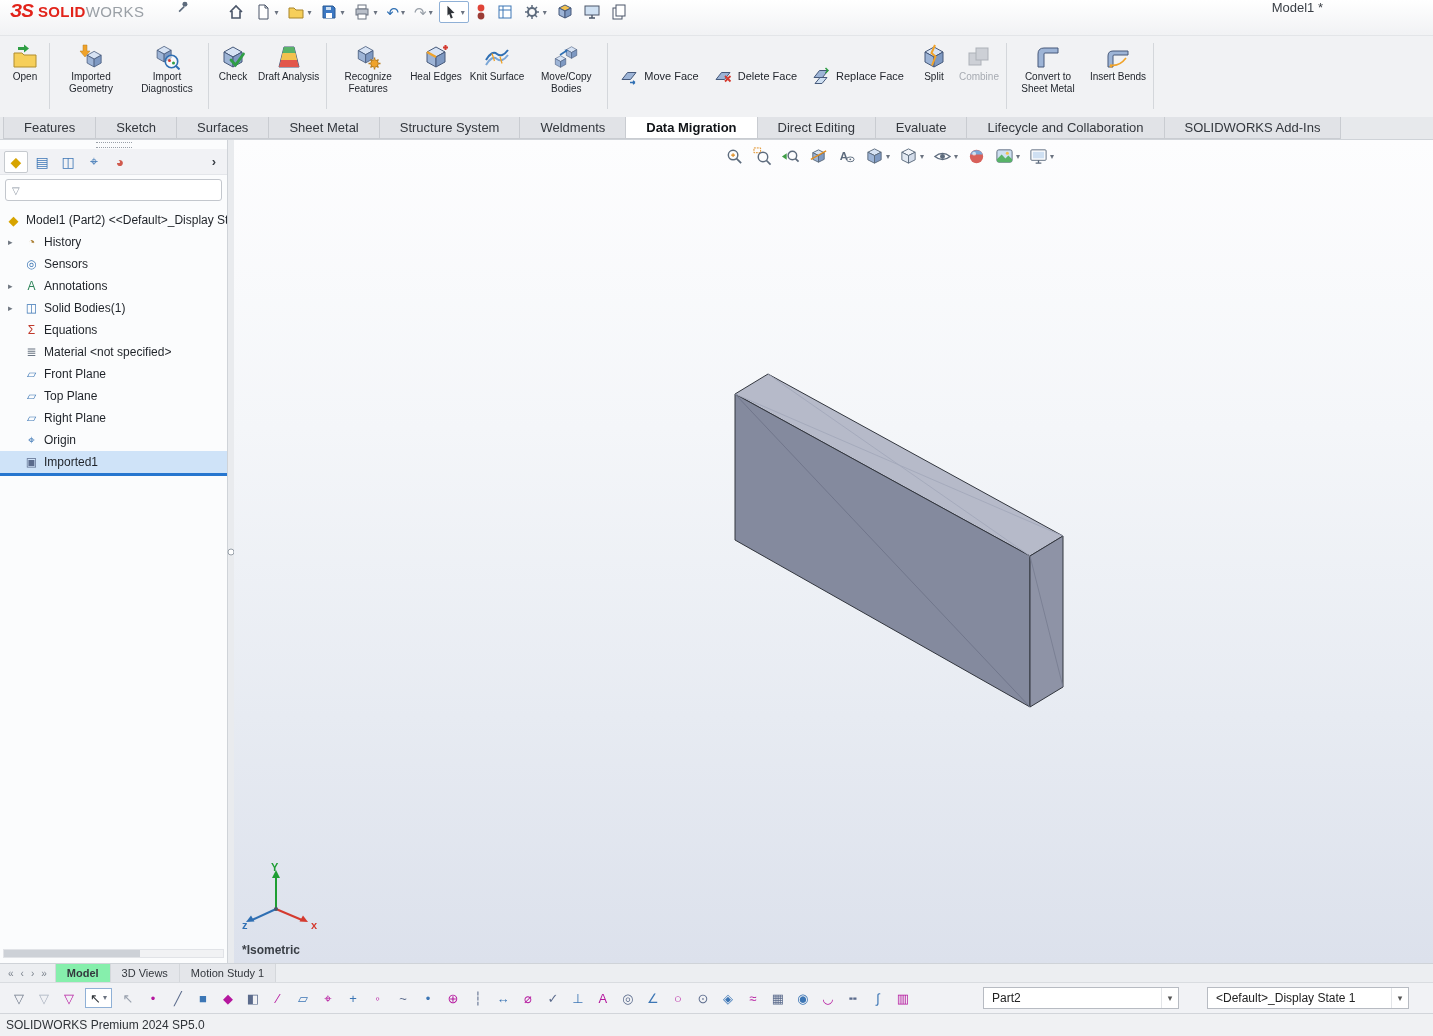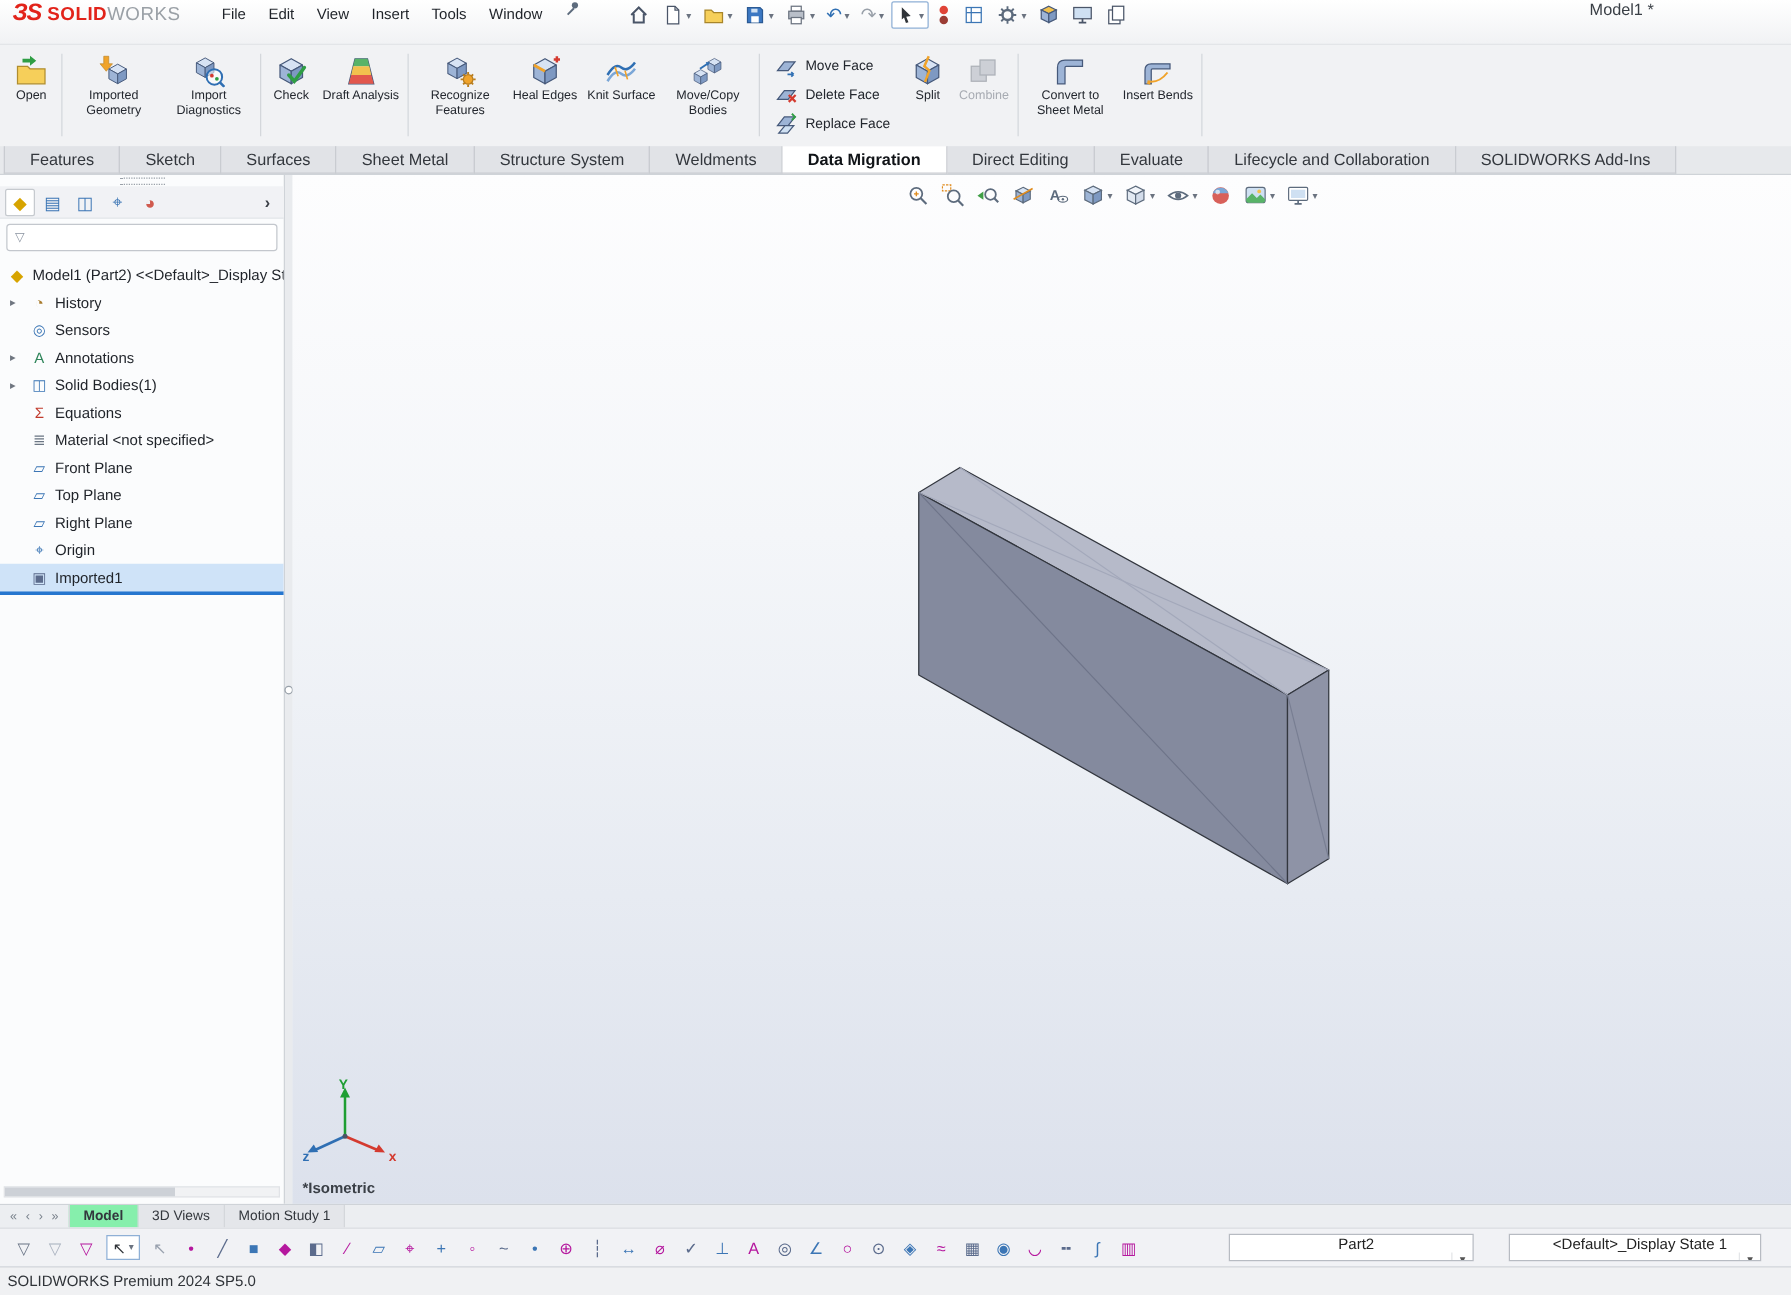--- a/index.html
+++ b/index.html
@@ -26,21 +26,21 @@
 .redo-glyph{color:#99a0a9;}
 .doc-title{margin-left:auto;margin-right:100px;font-size:13px;color:#3a3f46;white-space:nowrap;}
 
 
 .ribbon{height:81px;background:#f1f2f4;display:flex;align-items:stretch;padding:3px 2px 4px 4px;flex:0 0 auto;}
 .rbtn{display:flex;flex-direction:column;align-items:center;justify-content:flex-start;padding:4px 4px 2px;min-width:42px;max-width:76px;text-align:center;font-size:10px;line-height:1.15;color:#23272e;border-radius:3px;}
 .rbtn .ricon{height:28px;display:flex;align-items:center;justify-content:center;}
 .rbtn.disabled{color:#a7abb2;}
 .rbtn.disabled svg *{fill:#cdd0d6;stroke:#adb1b8;}
 .rdiv{width:1px;background:#d4d7db;margin:4px 3px;flex:0 0 auto;}
-.face-stack{display:flex;flex-direction:column;justify-content:center;gap:3px;padding:0 3px;}
+.face-stack{display:flex;flex-direction:row;justify-content:center;gap:3px;padding:0 3px;}
 .face-btn{display:flex;align-items:center;gap:6px;font-size:11px;padding:1px 6px;border-radius:3px;color:#23272e;white-space:nowrap;}
 
 
 .tabbar{height:22px;display:flex;align-items:stretch;background:#e7e9ec;padding-left:3px;flex:0 0 auto;}
 .ctab{display:flex;align-items:center;padding:0 20px;font-size:13px;color:#33373d;background:#e1e3e7;border:1px solid #c9ccd1;border-top:none;margin-right:-1px;white-space:nowrap;}
 .ctab.active{background:#ffffff;font-weight:bold;color:#101317;position:relative;z-index:2;}
 
 
 .main{flex:1;display:flex;min-height:0;border-top:1px solid #cfd3d8;}
 .left-panel{width:228px;flex:0 0 auto;background:#fbfcfd;display:flex;flex-direction:column;position:relative;border-right:1px solid #cfd3d8;}
@@ -82,46 +82,38 @@
 .bt-nav-btn{font-size:10px;padding:0 2px;}
 .btabs{display:flex;align-items:stretch;}
 .btab{display:flex;align-items:center;padding:0 11px;border-right:1px solid #d4d7db;color:#33373d;background:#e4e6ea;white-space:nowrap;}
 .btab.active{background:#86efac;font-weight:bold;border-left:1px solid #d4d7db;}
 
 
 .bottom-bar{height:31px;background:#f1f2f5;border-top:1px solid #d9dce0;display:flex;align-items:center;padding:0 10px;flex:0 0 auto;}
 .bb-icons{display:flex;align-items:center;gap:7px;}
 .bt-icon{min-width:18px;height:20px;display:flex;align-items:center;justify-content:center;font-size:13px;line-height:1;border:1px solid transparent;}
 .bt-icon.boxed{border:1px solid #8fb0d6;background:#fff;padding:0 4px;}
-.combo{height:22px;background:#fff;border:1px solid #b7bbc2;display:flex;align-items:center;padding:0 0 0 8px;font-size:12px;color:#222;white-space:nowrap;overflow:hidden;flex-direction:column;}
+.combo{height:22px;background:#fff;border:1px solid #b7bbc2;display:flex;align-items:center;padding:0 0 0 8px;font-size:12px;color:#222;white-space:nowrap;overflow:hidden;}
 .combo-caret{margin-left:auto;width:17px;height:20px;display:flex;align-items:center;justify-content:center;border-left:1px solid #e3e5e8;color:#555;}
 .combo-caret::after{content:"▾";font-size:9px;}
 .combo.part{width:196px;margin-left:auto;}
 .combo.dstate{width:202px;margin-left:28px;margin-right:14px;}
 
 
 .statusbar{height:23px;background:#f0f1f3;border-top:1px solid #d2d5da;display:flex;align-items:center;padding:0 6px;font-size:12px;color:#2f3338;flex:0 0 auto;}
 </style>
 </head>
 <body>
 
 <div id="app">
 
   <div class="menubar">
     <div class="logo">
       <span class="logo-mark">ЗS</span>
       <span class="logo-text"><span class="logo-solid">SOLID</span><span class="logo-works">WORKS</span></span>
-    </div>
-    <div class="menus">
-      <div class="menu-item"><span>File</span></div>
-        <div class="menu-item"><span>Edit</span></div>
-        <div class="menu-item"><span>View</span></div>
-        <div class="menu-item"><span>Insert</span></div>
-        <div class="menu-item"><span>Tools</span></div>
-        <div class="menu-item"><span>Window</span></div>
     </div>
     <span class="pin-icon">
       <svg width="14" height="14" viewBox="0 0 18 18">
           <circle cx="11.5" cy="5.5" r="3.2" fill="#5d6b7d"></circle>
           <path d="M10.5 8.5 L4 15" stroke="#5d6b7d" stroke-width="2"></path>
         </svg>
     </span>
     <div class="qat">
       <span class="qat-btn">
           <svg width="18" height="18" viewBox="0 0 18 18">

